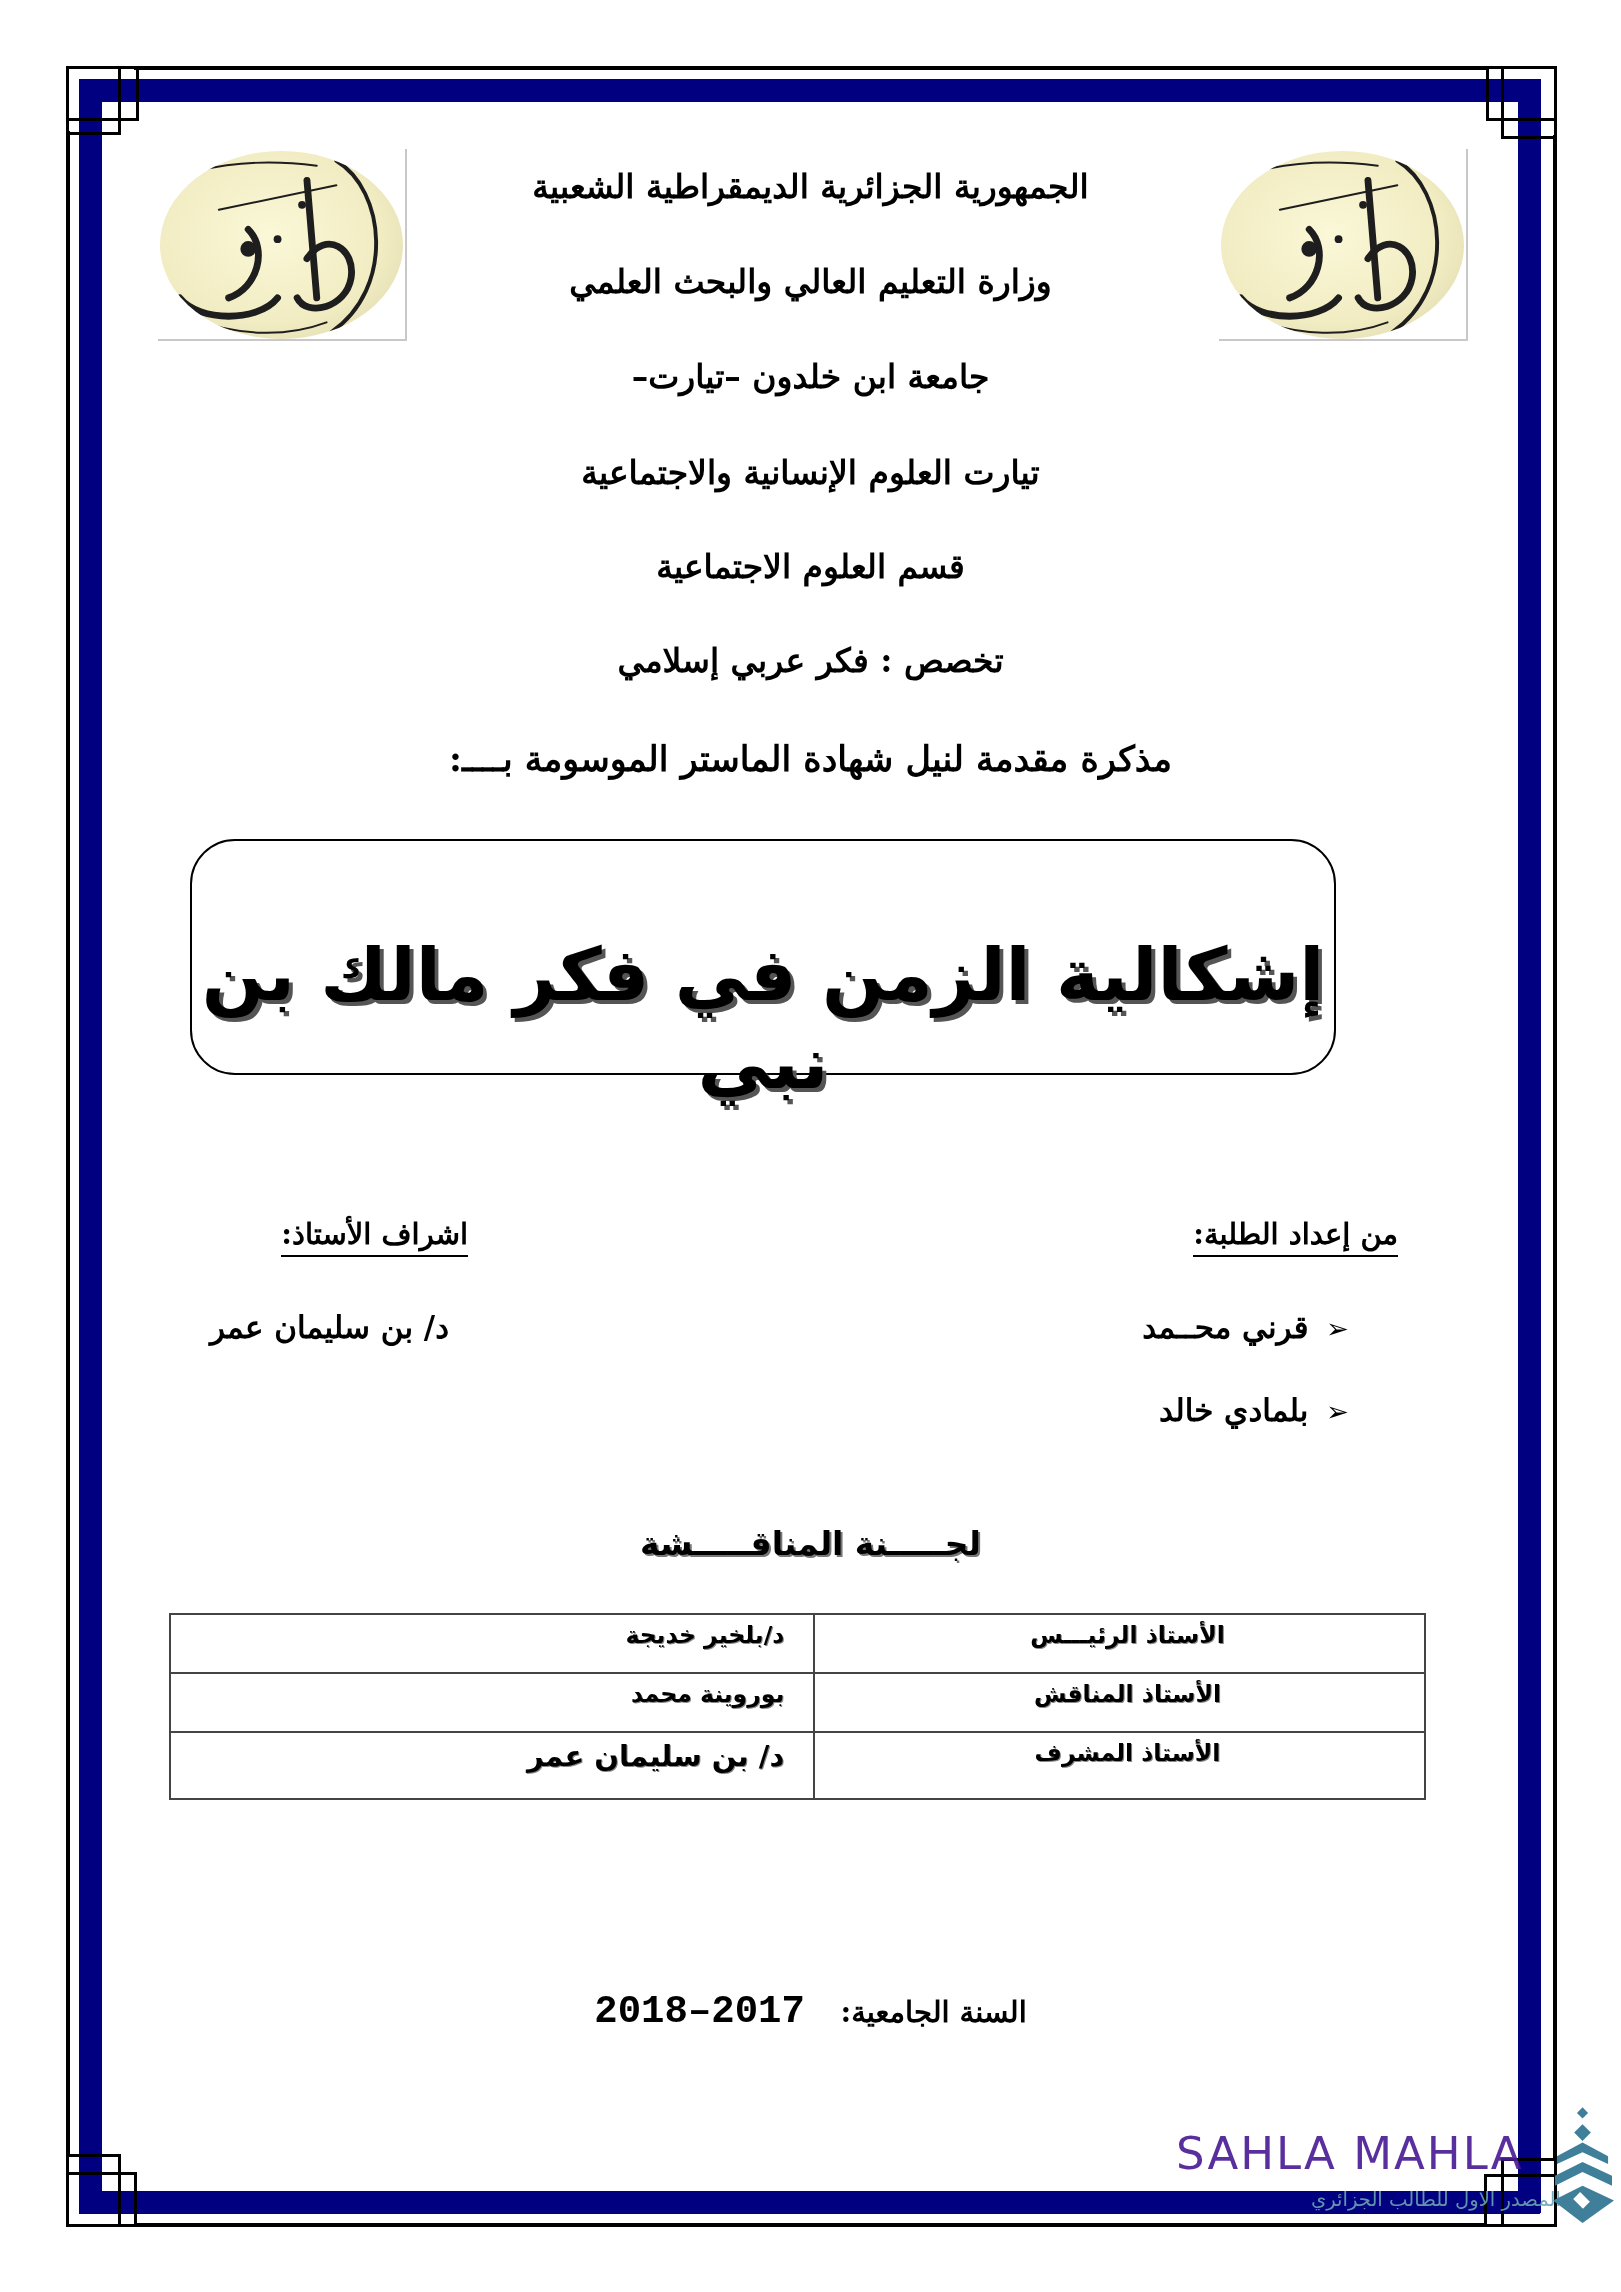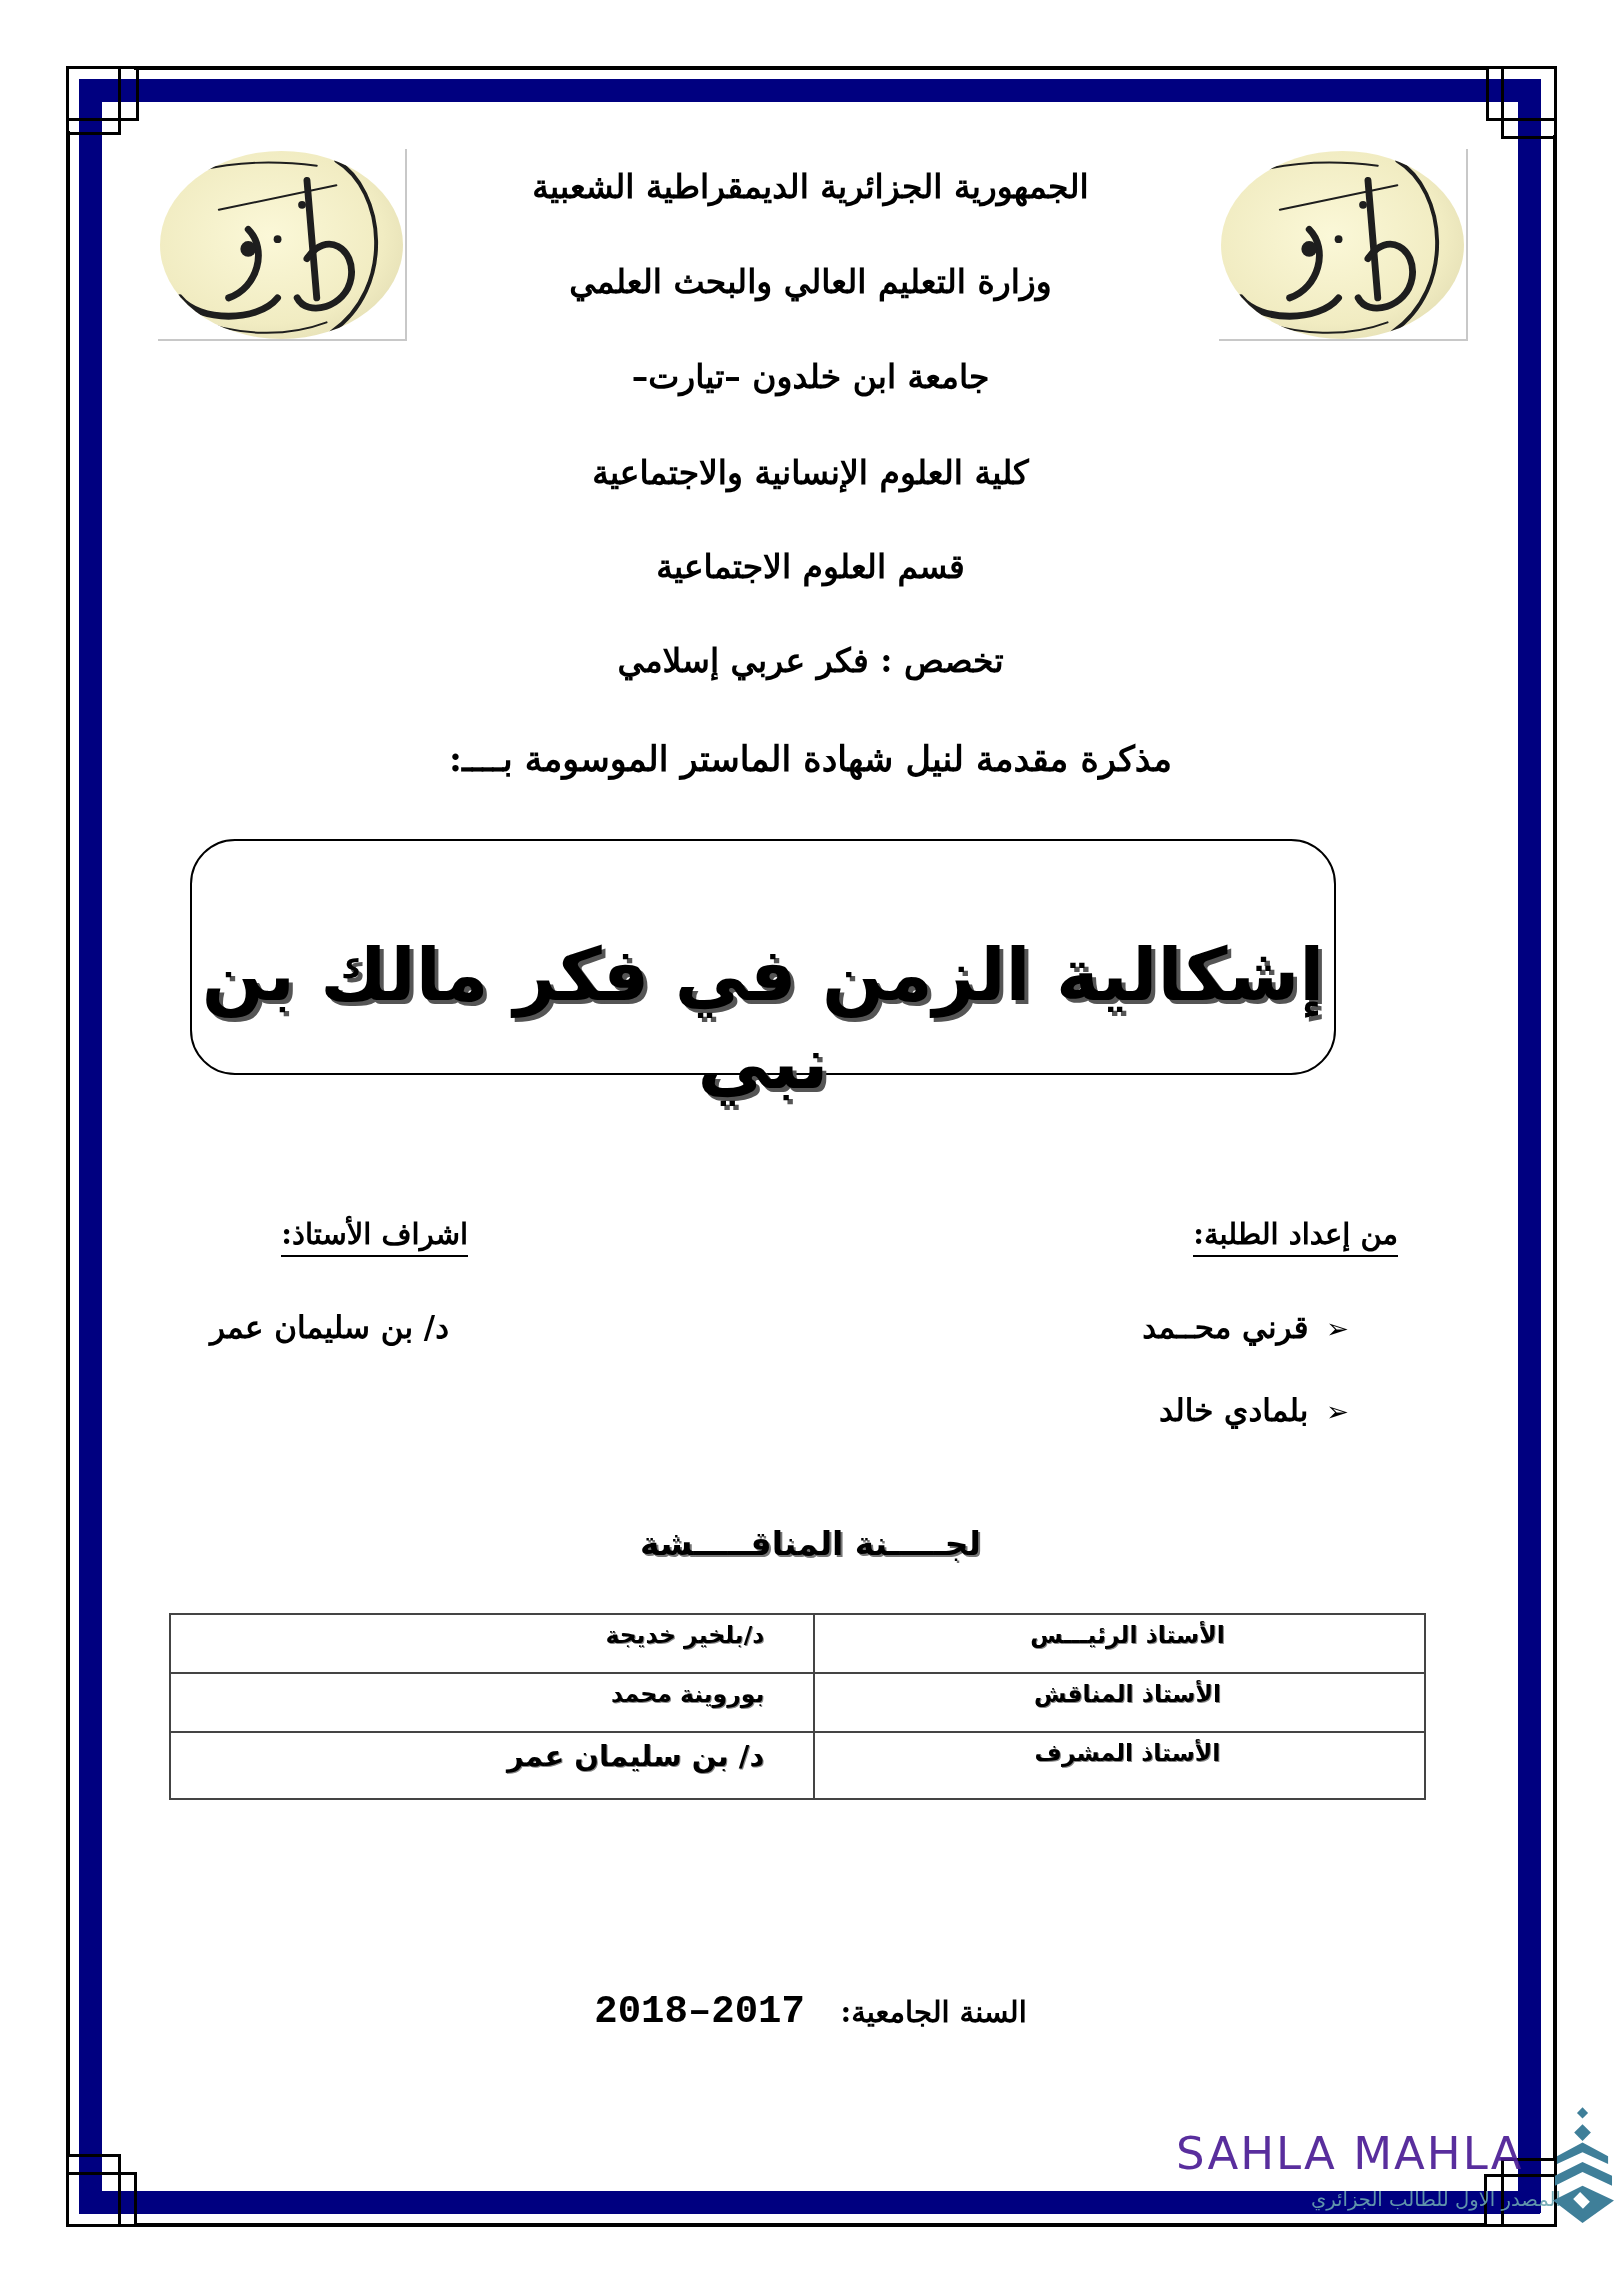--- a/index.html
+++ b/index.html
@@ -39,21 +39,21 @@
                      direction:rtl; font-family:"DejaVu Sans", sans-serif; font-weight:bold;
                      font-size:33px; text-shadow:2px 2px 0 #777; }
   table.committee { position:absolute; left:169px; top:1613px; width:1257px; border-collapse:collapse;
                     direction:rtl; }
   table.committee td { border:2.9px solid #444; vertical-align:top; padding:5.9px 15.7px 0 15.7px;
                        font-family:"DejaVu Sans", sans-serif; font-weight:bold; font-size:23.5px;
                        text-shadow:1px 1px 0 #888; }
   table.committee tr.r1 td, table.committee tr.r2 td { height:51px; }
   table.committee tr.r3 td { height:59px; }
   table.committee td.role { width:593px; text-align:center; padding-right:0; }
-  table.committee td.name { text-align:right; padding-right:49px; }
+  table.committee td.name { text-align:right; padding-right:29px; }
   table.committee tr.r3 td.name { font-size:29px; }
 
   .year { position:absolute; left:294px; width:1033px; top:1990px; text-align:center; direction:rtl;
           font-weight:bold; font-size:29px; }
   .year .num { font-family:Liberation Mono, monospace; font-size:39px; margin-right:25.5px; }
 
   
   .wm-text { position:absolute; left:1176px; top:2127px; font-family:"DejaVu Sans", sans-serif;
              font-size:45px; letter-spacing:2px; color:#4c1d95; opacity:0.92; }
   .wm-sub { position:absolute; left:1179px; top:2188px; width:382px; direction:rtl;
@@ -124,21 +124,21 @@
       <circle cx="90" cy="100" r="8" fill="#1e1e1e"></circle>
       <circle cx="120" cy="90" r="4" fill="#1e1e1e"></circle>
       <circle cx="145" cy="55" r="4" fill="#1e1e1e"></circle>
     </svg>
   </div>
 </div>
 
 <div class="hline" style="top:165px;">الجمهورية الجزائرية الديمقراطية الشعبية</div>
 <div class="hline" style="top:260px;">وزارة التعليم العالي والبحث العلمي</div>
 <div class="hline" style="top:355px;">جامعة ابن خلدون –تيارت–</div>
-<div class="hline" style="top:451px;">كلية العلوم الإنسانية والاجتماعية</div>
+<div class="hline" style="top:451px;">تيارت العلوم الإنسانية والاجتماعية</div>
 <div class="hline" style="top:545px;">قسم العلوم الاجتماعية</div>
 <div class="hline" style="top:639px;">تخصص : فكر عربي إسلامي</div>
 <div class="hline" style="top:737px; font-size:35px;">مذكرة مقدمة لنيل شهادة  الماستر الموسومة بــــ:</div>
 
 <div class="title-box">
   <div class="title-text">إشكالية الزمن في فكر مالك بن نبي</div>
 </div>
 
 <div class="label" style="right:223px; top:1215px;">
   <span class="underline">من إعداد الطلبة:</span>

